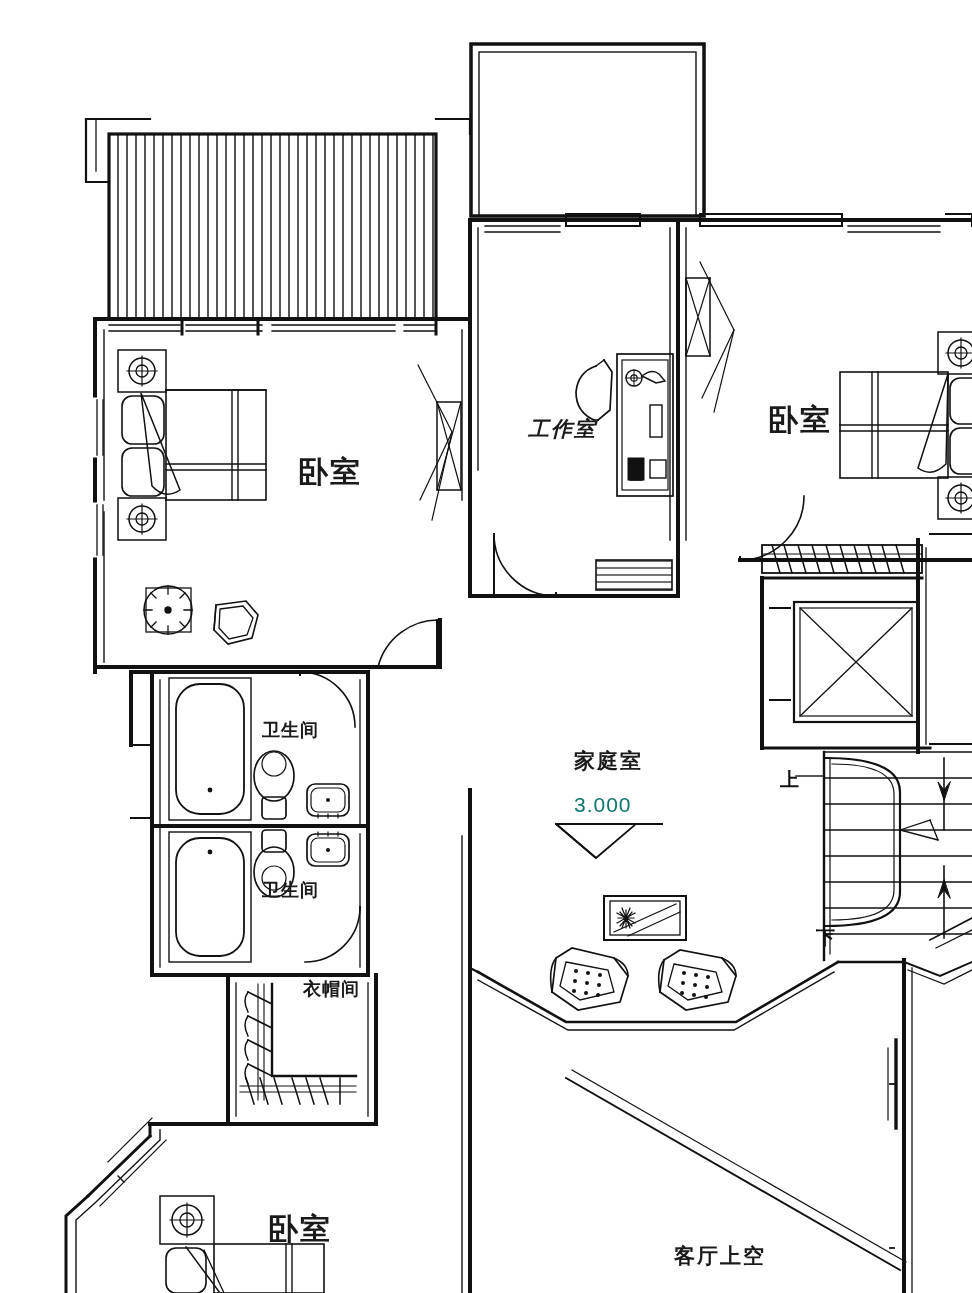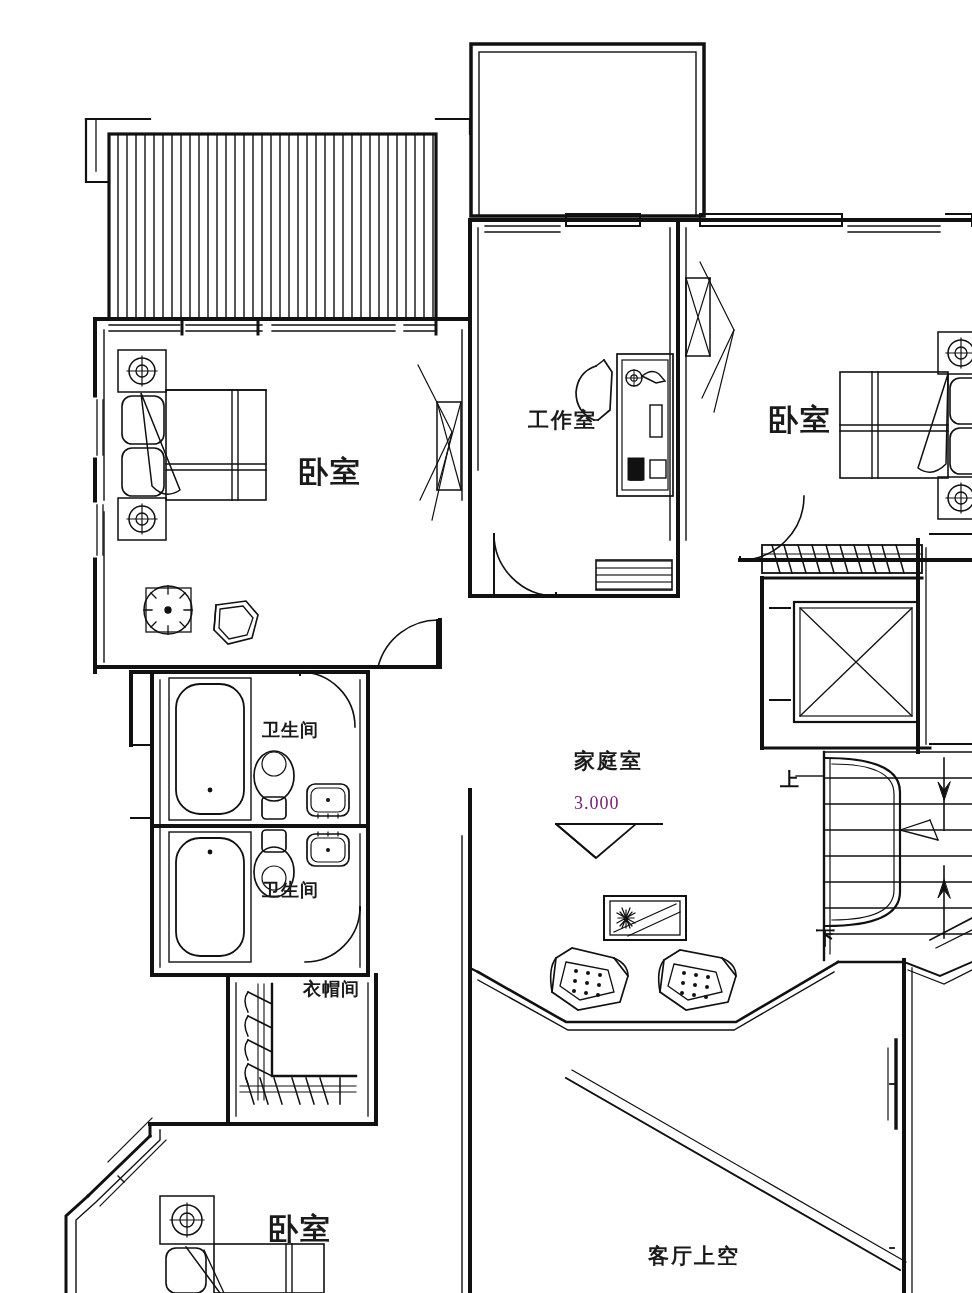--- a/index.html
+++ b/index.html
@@ -13,25 +13,25 @@
     white-space:nowrap;
     letter-spacing:2px;
     font-family:"DejaVu Sans","Liberation Sans",sans-serif;
     user-select:none;
   }
   .lbl-lg{font-size:30px;}
   .lbl-md{font-size:21px;}
   .lbl-sm{font-size:18px;letter-spacing:1px;}
   .elev-txt{
     position:absolute;
-    color:#701a75;
-    font-size:18px;
+    color:#0f766e;
+    font-size:21px;
     font-weight:400;
     letter-spacing:1px;
-    font-family:Liberation Serif, serif;
+    font-family:Liberation Sans, sans-serif;
   }
   .dir-txt{
     position:absolute;
     color:#111;
     font-size:19px;
     font-weight:700;
     font-family:"DejaVu Sans","Liberation Sans",sans-serif;
   }
 </style>
 </head>
@@ -453,35 +453,35 @@
         <path d="M436 319 L436 334" stroke-width="3"></path>
         <path d="M258 319 L258 334" stroke-width="3"></path>
         <path d="M182 319 L182 334" stroke-width="3"></path>
       </g>
 
     </g>
   </svg>
 
   <div class="room-label lbl-lg" style="left:298px;top:452px;">卧室</div>
 
-  <div class="room-label lbl-md" style="left:528px;top:406px;">工作室</div>
+  <div class="room-label lbl-md" style="left:528px;top:415px;font-style:italic;">工作室</div>
 
   <div class="room-label lbl-lg" style="left:768px;top:400px;">卧室</div>
 
   <div class="room-label lbl-sm" style="left:262px;top:718px;">卫生间</div>
 
   <div class="room-label lbl-sm" style="left:262px;top:878px;">卫生间</div>
 
   <div class="room-label lbl-sm" style="left:303px;top:977px;">衣帽间</div>
 
   <div class="room-label lbl-md" style="left:574px;top:747px;">家庭室</div>
 
   <div class="room-label lbl-lg" style="left:268px;top:1209px;">卧室</div>
 
-  <div class="room-label lbl-md" style="left:648px;top:1242px;">客厅上空</div>
+  <div class="room-label lbl-md" style="left:674px;top:1242px;">客厅上空</div>
 
   <div class="elev-txt" style="left:574px;top:793px;">3.000</div>
 
   <div class="dir-txt" style="left:780px;top:767px;">上</div>
 
   <div class="dir-txt" style="left:816px;top:925px;">下</div>
 
 </div>
 
 </body></html>

